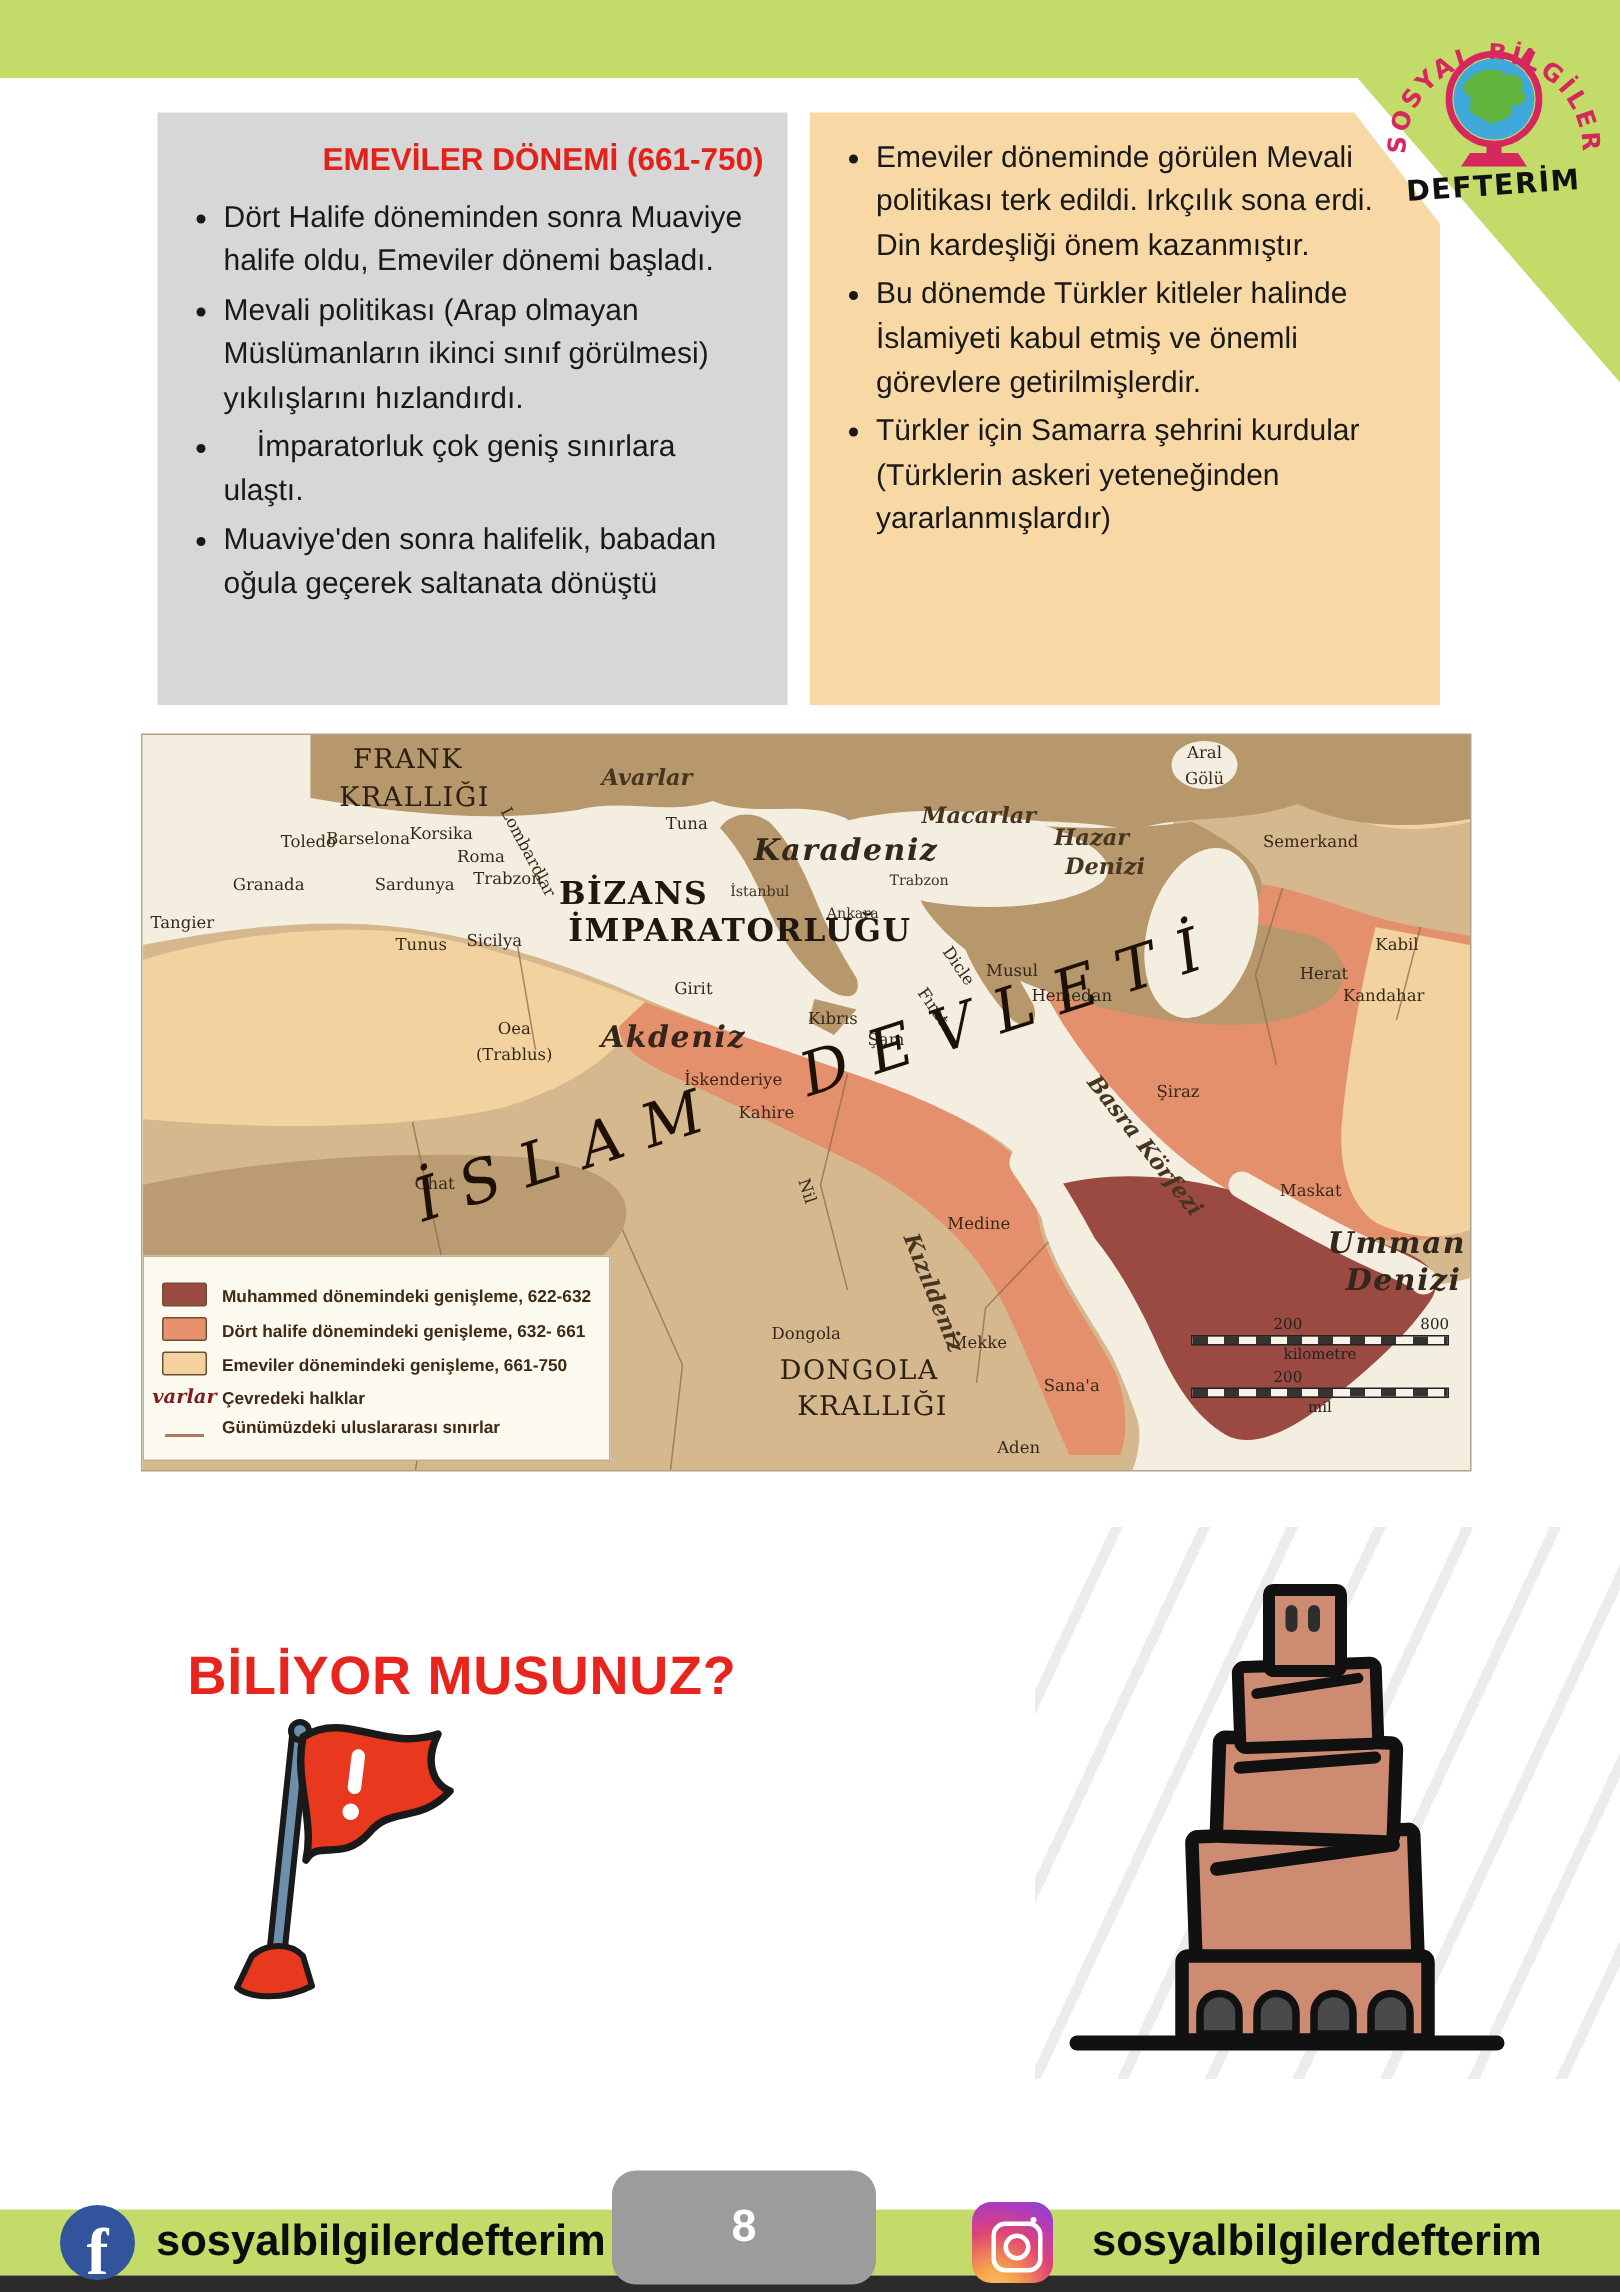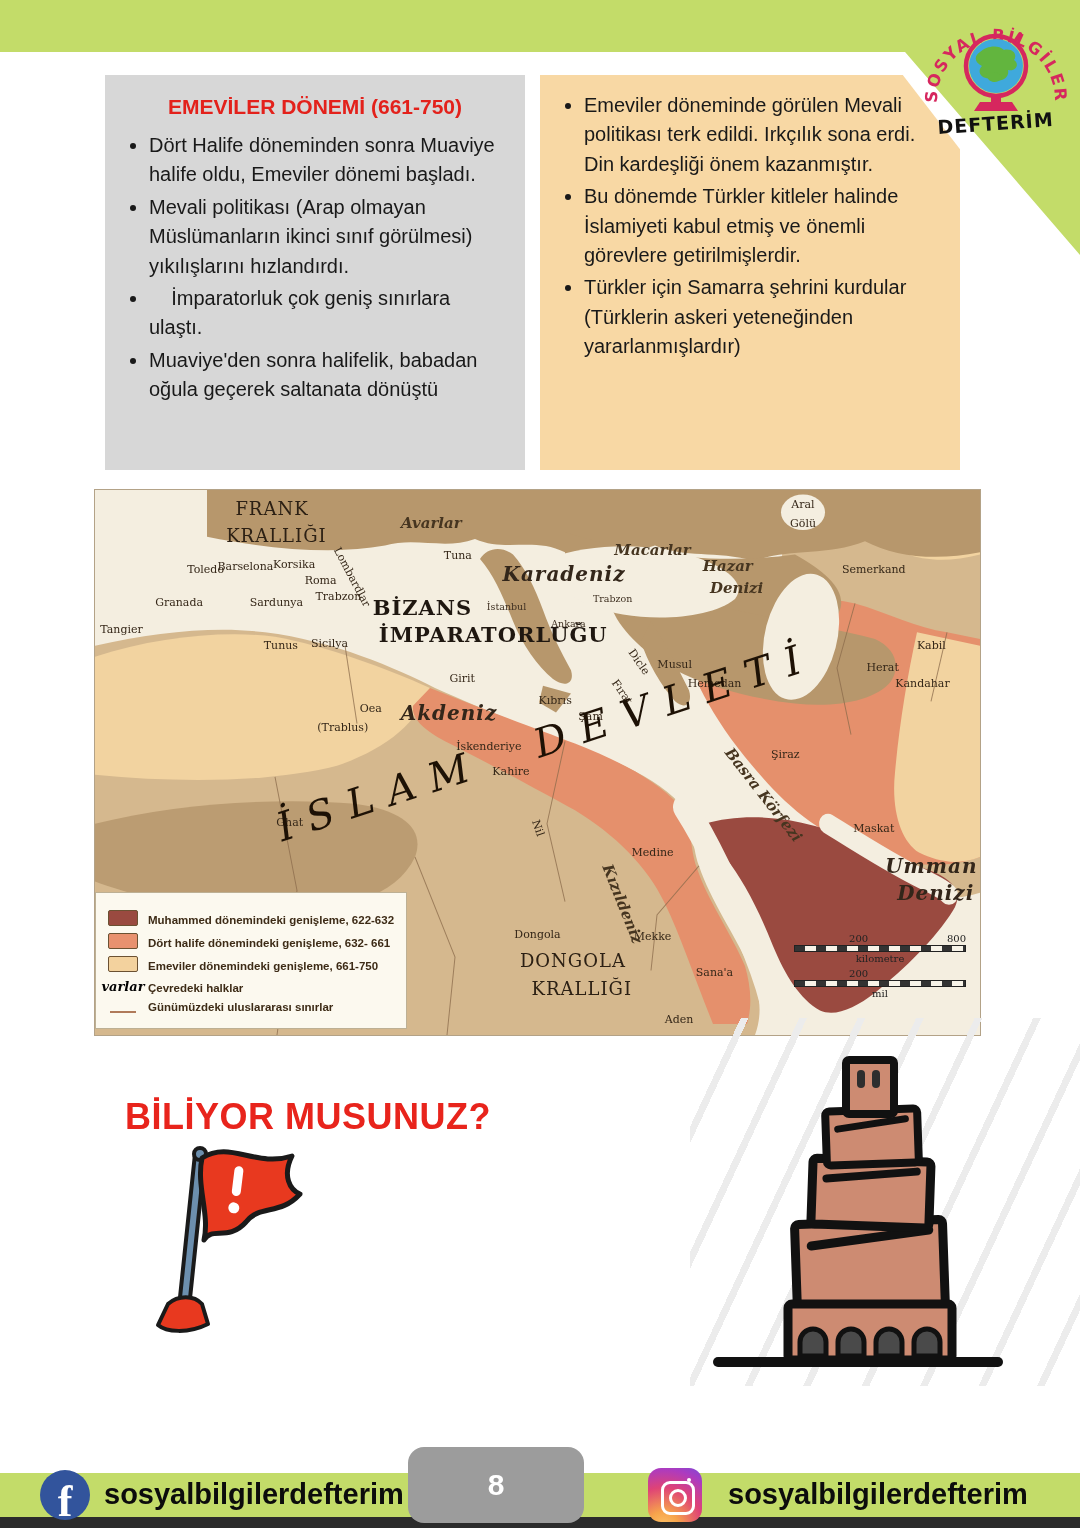--- a/index.html
+++ b/index.html
@@ -17,46 +17,46 @@
   .greenhead{position:absolute;top:0;left:0;width:1080px;height:255px;background:var(--green);
     clip-path:polygon(0 0,100% 0,100% 100%,83.8% 20.4%,0 20.4%);z-index:3;}
   .cornerwhite{position:absolute;top:0;right:0;width:235px;height:305px;background:#fff;
     clip-path:polygon(100% 0,0 0,100% 100%);z-index:2;}
   .logo{position:absolute;top:4px;right:8px;width:152px;height:132px;z-index:4;}
 
   
   .box{position:absolute;top:75px;width:420px;height:395px;padding:16px 16px;box-sizing:border-box;z-index:1;}
   .box.emevi{left:105px;background:var(--boxgray);}
   .box.abbasi{left:540px;background:var(--boxorange);}
-  .box h2{margin:4px 0 12px 0;text-align:center;color:var(--titlered);font-size:21px;font-weight:bold;}
+  .box h2{margin:4px 0 12px 0;text-align:right;color:var(--titlered);font-size:21px;font-weight:bold;}
   .box ul{margin:0;padding-left:28px;}
   .box li{font-size:20px;line-height:1.47;color:#191919;margin-bottom:3px;white-space:pre-wrap;}
 
   
-  .map{position:absolute;left:95px;top:490px;width:885px;height:545px;background:var(--sea);
+  .map{position:absolute;left:95px;top:490px;width:885px;height:490px;background:var(--sea);
        outline:1px solid #b3a287;overflow:hidden;}
   .map svg.land{position:absolute;inset:0;width:100%;height:100%;}
   .maplabels{position:absolute;inset:0;}
   .ml{position:absolute;transform:translate(-50%,-50%);font-family:"DejaVu Serif",serif;
       color:#3a2a16;white-space:nowrap;line-height:1;}
   .ml.sea{font-style:italic;font-weight:bold;font-size:20px;color:#33261a;letter-spacing:1px;}
   .ml.pp{font-style:italic;font-weight:bold;font-size:15px;color:#463520;}
   .ml.rg{font-size:18px;color:#2c2014;letter-spacing:1px;}
   .ml.rg2{font-size:21px;font-weight:bold;color:#1f1710;letter-spacing:1px;}
   .ml.ct{font-size:11px;color:#352718;}
   .ml.cs{font-size:9.5px;color:#3f3022;}
   .islam{position:absolute;left:51%;top:46%;transform:translate(-50%,-50%) rotate(-18deg);
     font-family:"DejaVu Serif",serif;font-style:italic;font-size:40px;color:#1d1105;
     letter-spacing:15px;word-spacing:28px;white-space:nowrap;}
   .legend{position:absolute;left:0;bottom:6px;width:312px;background:#fcf9ef;
     border:1px solid #bdb094;padding:10px 10px 8px 12px;box-sizing:border-box;}
   .lrow{display:flex;align-items:flex-end;gap:10px;margin:7px 0;font-size:11.5px;font-weight:600;color:#3d2b16;}
   .lsym{width:30px;flex:0 0 30px;display:flex;justify-content:center;}
   .lsw{width:28px;height:14px;border:1px solid #6b5132;border-radius:2px;}
-  .ltxt{font-family:"DejaVu Serif",serif;font-style:italic;font-size:13px;color:#000000;}
+  .ltxt{font-family:"DejaVu Serif",serif;font-style:italic;font-size:13px;color:#7f1d1d;}
   .lline{width:26px;height:0;border-top:2px solid #b07a5a;}
   .scale{position:absolute;right:14px;bottom:32px;width:172px;font-size:10px;color:#222;
     font-family:"DejaVu Serif",serif;}
   .srow{position:relative;height:12px;}
   .srow span{position:absolute;top:0;}
   .srow .s1{left:32%;} .srow .s2{right:0;}
   .ruler{height:5px;border:1px solid #222;background:repeating-linear-gradient(90deg,#333 0 10px,#f7f3e8 10px 21px);}
   .sunit{text-align:center;margin:1px 0 4px 0;}
 
   
@@ -206,21 +206,21 @@
         <span class="ml ct" style="left: 26.5%; top: 28%;">Sicilya</span>
         <span class="ml ct" style="left: 29%; top: 16%; transform: translate(-50%, -50%) rotate(62deg);">Lombardlar</span>
         <span class="ml rg2" style="left: 37%; top: 21.5%;">BİZANS</span>
         <span class="ml rg2" style="left: 45%; top: 26.5%;">İMPARATORLUĞU</span>
         <span class="ml cs" style="left: 46.5%; top: 21.5%;">İstanbul</span>
         <span class="ml cs" style="left: 53.5%; top: 24.5%;">Ankara</span>
         <span class="ml cs" style="left: 58.5%; top: 20%;">Trabzon</span>
         <span class="ml ct" style="left: 41.5%; top: 34.5%;">Girit</span>
         <span class="ml ct" style="left: 52%; top: 38.5%;">Kıbrıs</span>
         <span class="ml sea" style="left: 40%; top: 41%;">Akdeniz</span>
-        <span class="ml ct" style="left: 28%; top: 40%; margin-left: 28px;">Oea</span>
+        <span class="ml ct" style="left: 28%; top: 40%;">Oea</span>
         <span class="ml ct" style="left: 28%; top: 43.5%;">(Trablus)</span>
         <span class="ml ct" style="left: 44.5%; top: 47%;">İskenderiye</span>
         <span class="ml ct" style="left: 47%; top: 51.5%;">Kahire</span>
         <span class="ml ct" style="left: 56%; top: 41.5%;">Şam</span>
         <span class="ml ct" style="left: 59.5%; top: 37%; transform: translate(-50%, -50%) rotate(55deg);">Fırat</span>
         <span class="ml ct" style="left: 61.5%; top: 31.5%; transform: translate(-50%, -50%) rotate(55deg);">Dicle</span>
         <span class="ml ct" style="left: 65.5%; top: 32%;">Musul</span>
         <span class="ml ct" style="left: 70%; top: 35.5%;">Hemedan</span>
         <span class="ml ct" style="left: 78%; top: 48.5%;">Şiraz</span>
         <span class="ml pp" style="left: 75.5%; top: 56%; transform: translate(-50%, -50%) rotate(52deg);">Basra Körfezi</span>

